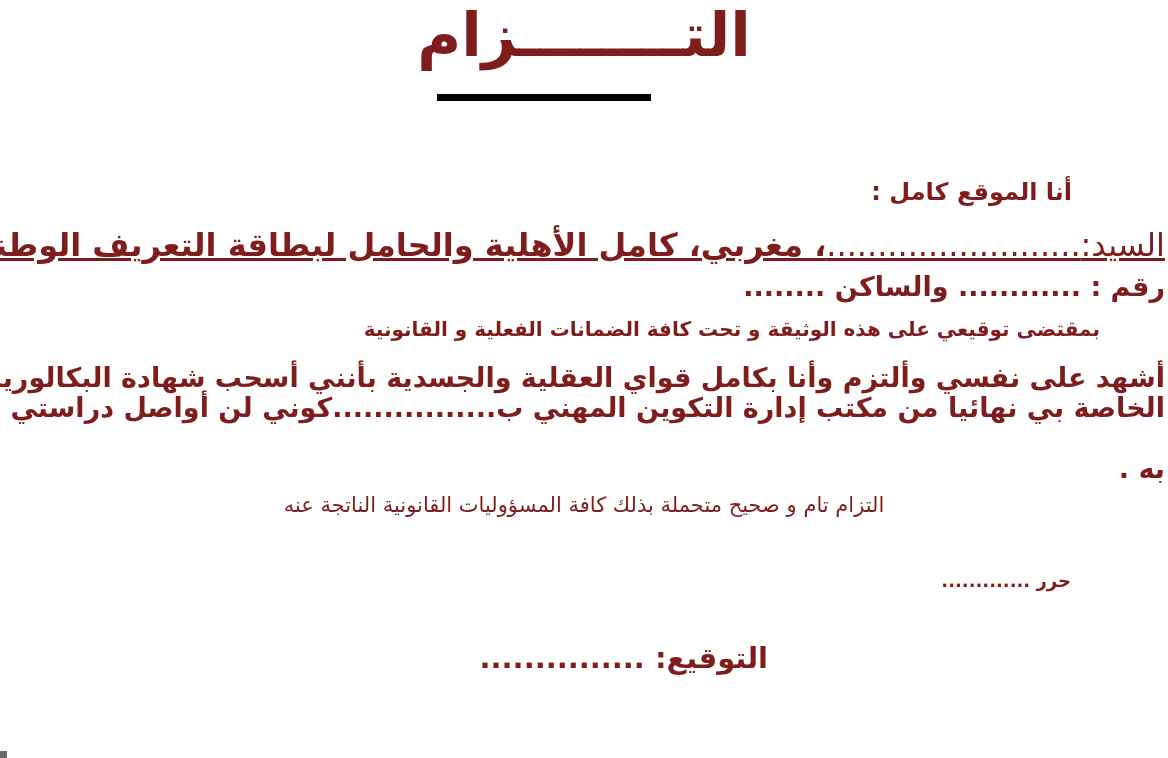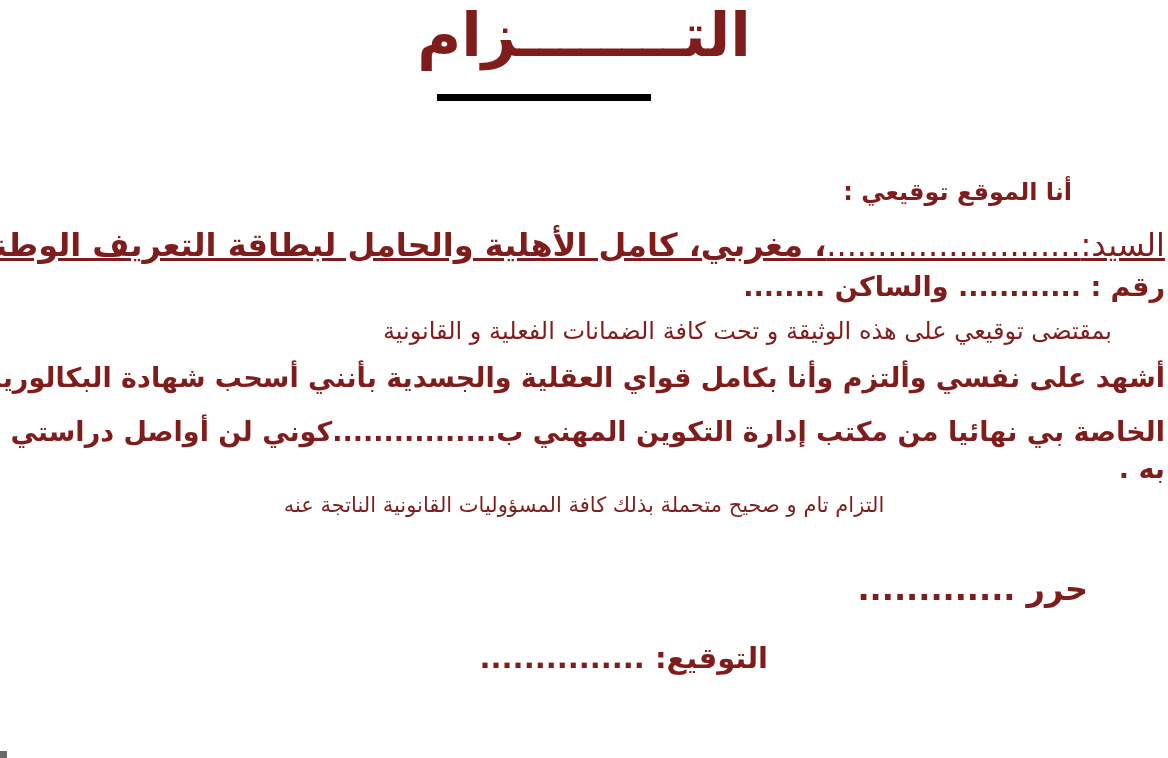--- a/index.html
+++ b/index.html
@@ -53,32 +53,32 @@
   .mr-line .heavy { font-weight: bold; }
   .number-line {
     top: 271px;
     right: 3px;
     font-size: 27px;
     font-weight: bold;
     margin-left: 36px;
   }
   .body-1 {
     top: 317px;
-    right: 56px;
-    font-size: 24px;
-    font-weight: normal;
+    right: 68px;
+    font-size: 20px;
+    font-weight: bold;
   }
   .body-2 {
     top: 362px;
     right: 3px;
     font-size: 27px;
     font-weight: bold;
   }
   .body-3 {
-    top: 416px;
+    top: 392px;
     right: 3px;
     font-size: 27px;
     font-weight: bold;
   }
   .body-4 {
     top: 453px;
     right: 3px;
     font-size: 27px;
     font-weight: bold;
   }
@@ -87,22 +87,22 @@
     top: 493px;
     left: 0;
     right: 0;
     text-align: center;
     font-size: 21px;
     font-weight: normal;
     white-space: nowrap;
   }
   .issued-line {
     top: 570px;
-    right: 80px;
-    font-size: 32px;
+    right: 97px;
+    font-size: 18px;
     font-weight: bold;
   }
   .signature-line {
     top: 641px;
     right: 400px;
     font-size: 29px;
     font-weight: bold;
   }
   .scan-artifact {
     position: absolute;
@@ -115,21 +115,21 @@
 </style>
 </head>
 <body>
 
 <div class="page">
 
   <div class="doc-title">التــــــــزام</div>
 
   <div class="title-underline"></div>
 
-  <div class="line undersigned">أنا الموقع توقيعي :</div>
+  <div class="line undersigned">أنا الموقع كامل :</div>
 
   <div class="line mr-line">
     <span class="plain">السيد:</span><span class="plain">.........................</span><span class="heavy">، مغربي، كامل الأهلية والحامل لبطاقة التعريف الوطنية</span>
   </div>
 
   <div class="line number-line">رقم : ............ والساكن ........</div>
 
   <div class="line body-1">بمقتضى توقيعي على هذه الوثيقة  و تحت كافة الضمانات الفعلية و القانونية</div>
 
   <div class="line body-2">أشهد على نفسي وألتزم وأنا بكامل قواي العقلية والجسدية بأنني أسحب شهادة البكالوريا</div>

